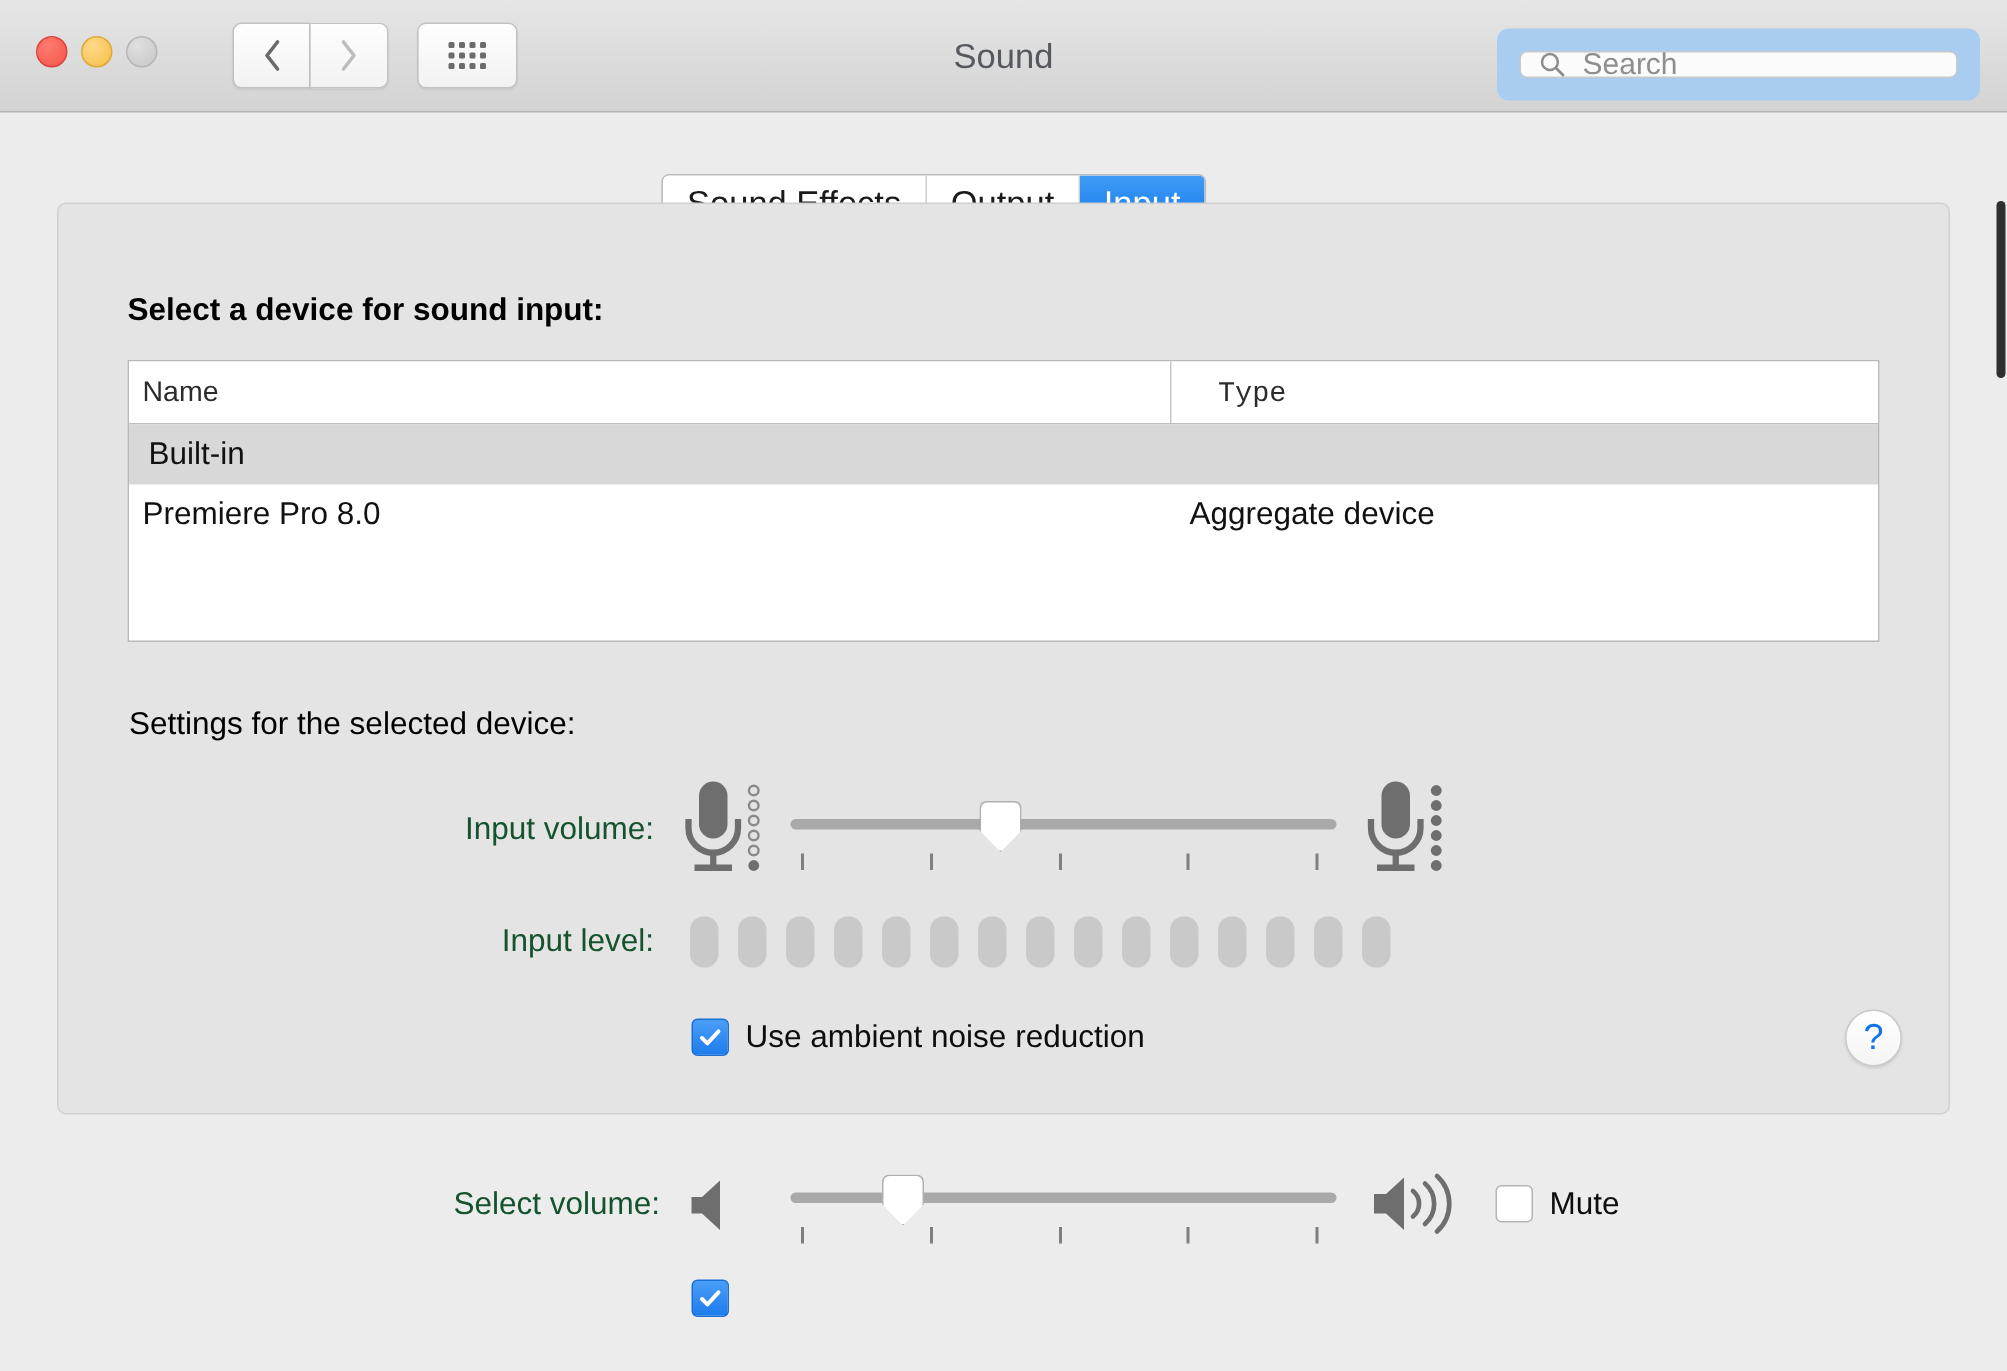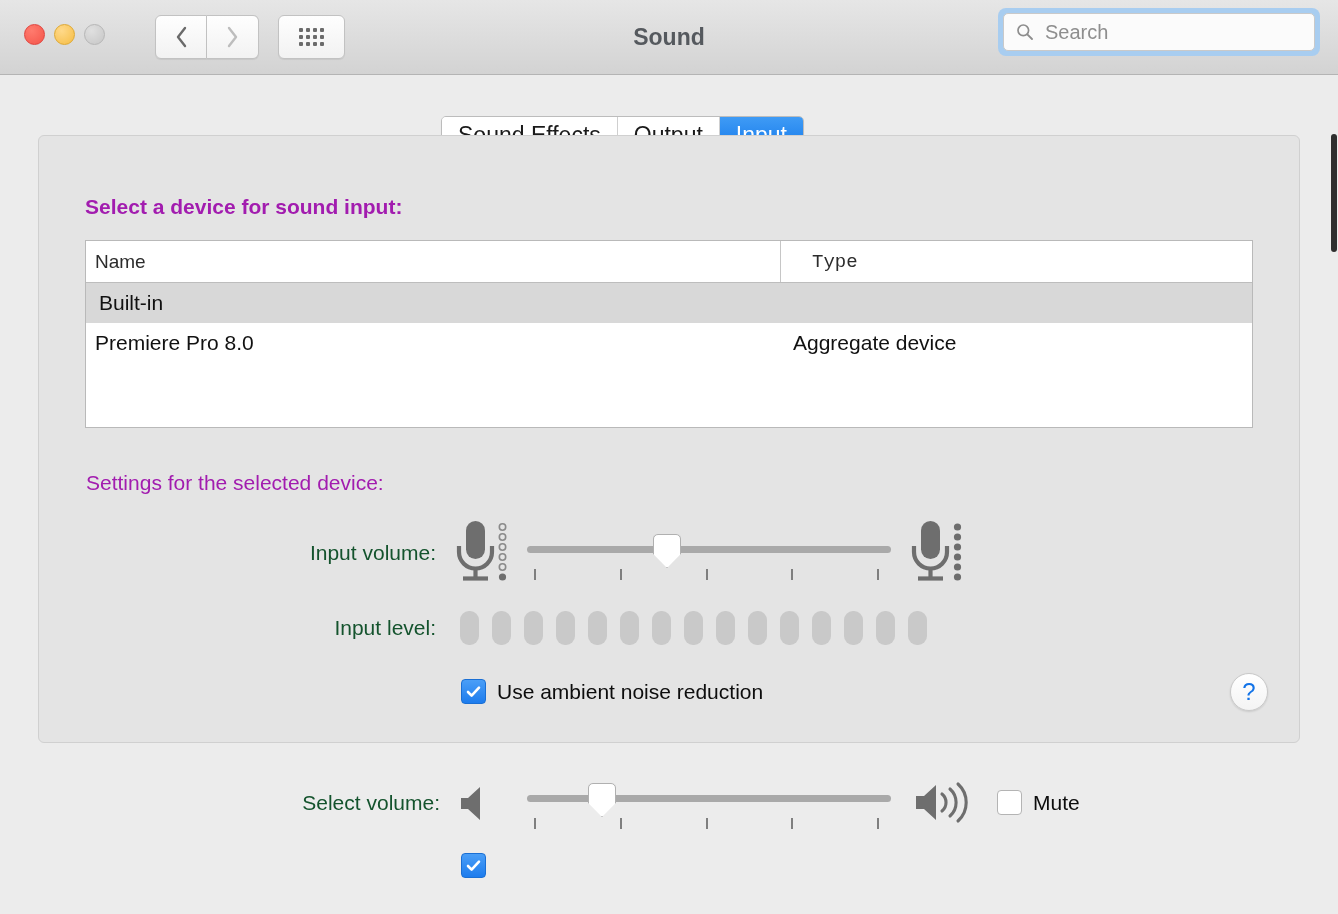--- a/index.html
+++ b/index.html
@@ -85,31 +85,30 @@
   .griddots i { background: #6b6b6b; border-radius: 1px; display: block; width: 4px; height: 4px; }
 
   .wintitle {
     position: absolute;
     left: 0; top: 0;
     width: 1338px; height: 75px;
     line-height: 75px;
     text-align: center;
     font-size: 23px;
     color: #55595e;
-    font-weight: bold;
   }
 
   .searchwrap {
     position: absolute;
-    top: 8px; right: 18px;
+    top: 19px; right: 18px;
     width: 322px; height: 48px;
     border-radius: 8px;
     background: #a8cdf0;
     box-sizing: border-box;
-    padding: 5px;
+    padding: 15px;
   }
   .searchfield {
     width: 100%; height: 100%;
     background: #fbfbfb;
     border: 1px solid #c9c9c9;
     border-radius: 5px;
     box-sizing: border-box;
     display: flex; align-items: center;
     padding-left: 12px;
   }
@@ -161,21 +160,21 @@
     width: 1262px; height: 608px;
     background: #e4e4e4;
     border: 1px solid #d0d0d0;
     border-radius: 6px;
     box-sizing: border-box;
   }
 
   .sectionlabel {
     position: absolute;
     font-size: 21px;
-    color: #a21caf;
+    color: #000000;
   }
   .sectionlabel.bold { font-weight: bold; }
 
   
   .devtable {
     position: absolute;
     left: 85px; top: 240px;
     width: 1168px; height: 188px;
     background: #ffffff;
     border: 1px solid #b9b9b9;

